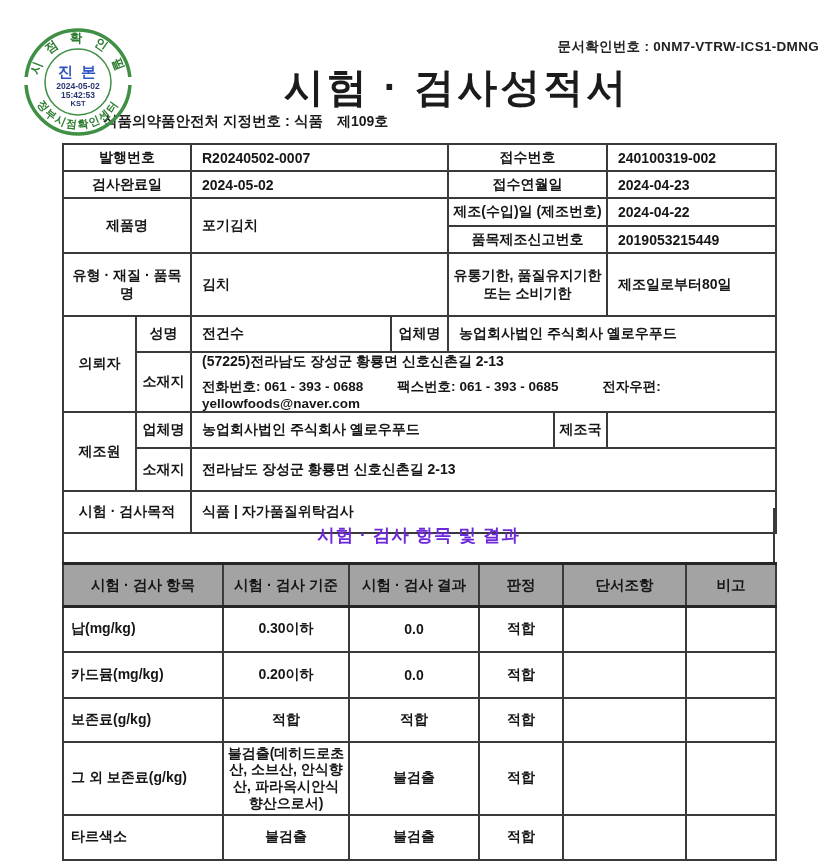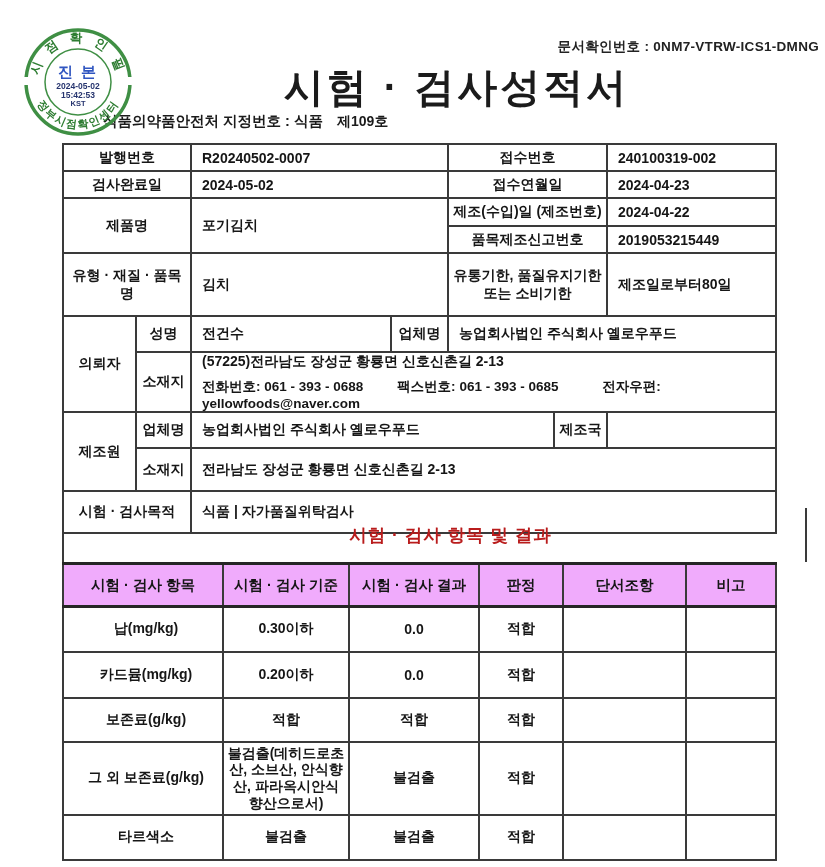--- a/index.html
+++ b/index.html
@@ -20,26 +20,26 @@
   td.small { font-size:12.5px; white-space:nowrap; }
   td.wrap2 { font-size:13px; line-height:1.25; white-space:normal; }
   .contact-row { margin-top:7px; font-size:13.5px; }
   .contact-row .gap1 { margin-left:30px; }
   .contact-row .gap2 { margin-left:40px; }
   .addr-line { font-size:14px; }
 
   .section-band { position:absolute; left:62px; top:508px; width:709px; height:54px;
     border-left:2px solid #3a3a3a; border-right:2px solid #3a3a3a;
     display:flex; align-items:center; justify-content:center;
-    font-size:17.5px; font-weight:800; letter-spacing:1px; color:#b91c1c;padding-left:32px; }
+    font-size:17.5px; font-weight:800; letter-spacing:1px; color:#6d28d9; }
 
   table.results { position:absolute; left:62px; top:562px; width:713px; border-collapse:collapse; table-layout:fixed; }
   table.results td { border:2px solid #3a3a3a; font-weight:700; font-size:14px; color:#161616; vertical-align:middle; }
-  table.results thead td { background:#f0abfc; border-top:3px solid #262626; border-bottom:3px solid #262626; text-align:center; font-size:14.5px; }
-  td.ritem { text-align:center; padding-left:7px; }
+  table.results thead td { background:#a3a3a3; border-top:3px solid #262626; border-bottom:3px solid #262626; text-align:center; font-size:14.5px; }
+  td.ritem { text-align:left; padding-left:7px; }
   td.rc { text-align:center; }
   td.tiny { font-size:12px; line-height:1.18; text-align:center; padding:2px 3px; }
 </style>
 </head>
 <body>
 
 <div class="page">
 
   <svg class="stamp" viewBox="0 0 112 112">
     <circle cx="56" cy="56" r="52" fill="none" stroke="#3f8f44" stroke-width="3.5"></circle>

